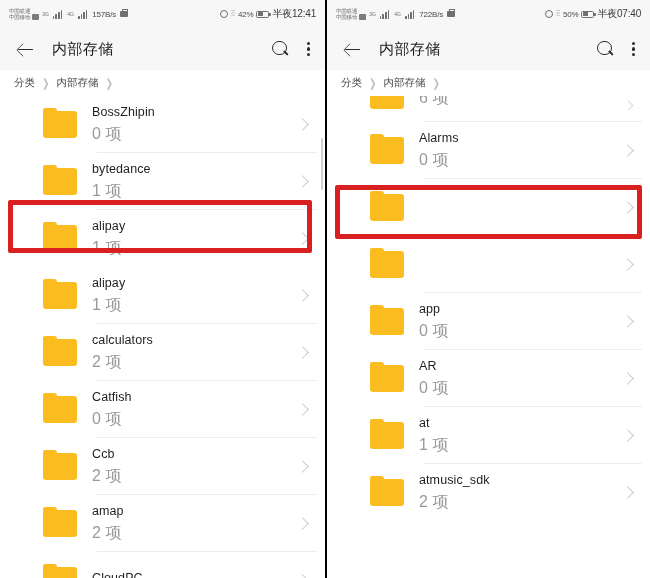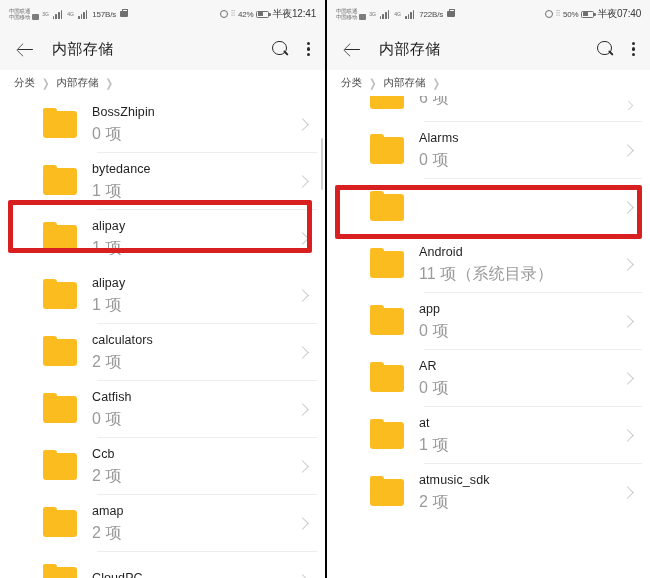--- a/index.html
+++ b/index.html
@@ -423,24 +423,20 @@
       </div>
 
       <div class="row nosep">
         <div class="folder"></div>
         <div class="chev"></div>
       </div>
 
 
       <div class="row">
         <div class="folder"></div>
-        <div class="rowtext">
-          <div class="rowname">Android</div>
-          <div class="rowmeta">11 项（系统目录）</div>
-        </div>
         <div class="chev"></div>
       </div>
 
       <div class="row">
         <div class="folder"></div>
         <div class="rowtext">
           <div class="rowname">app</div>
           <div class="rowmeta">0 项</div>
         </div>
         <div class="chev"></div>

